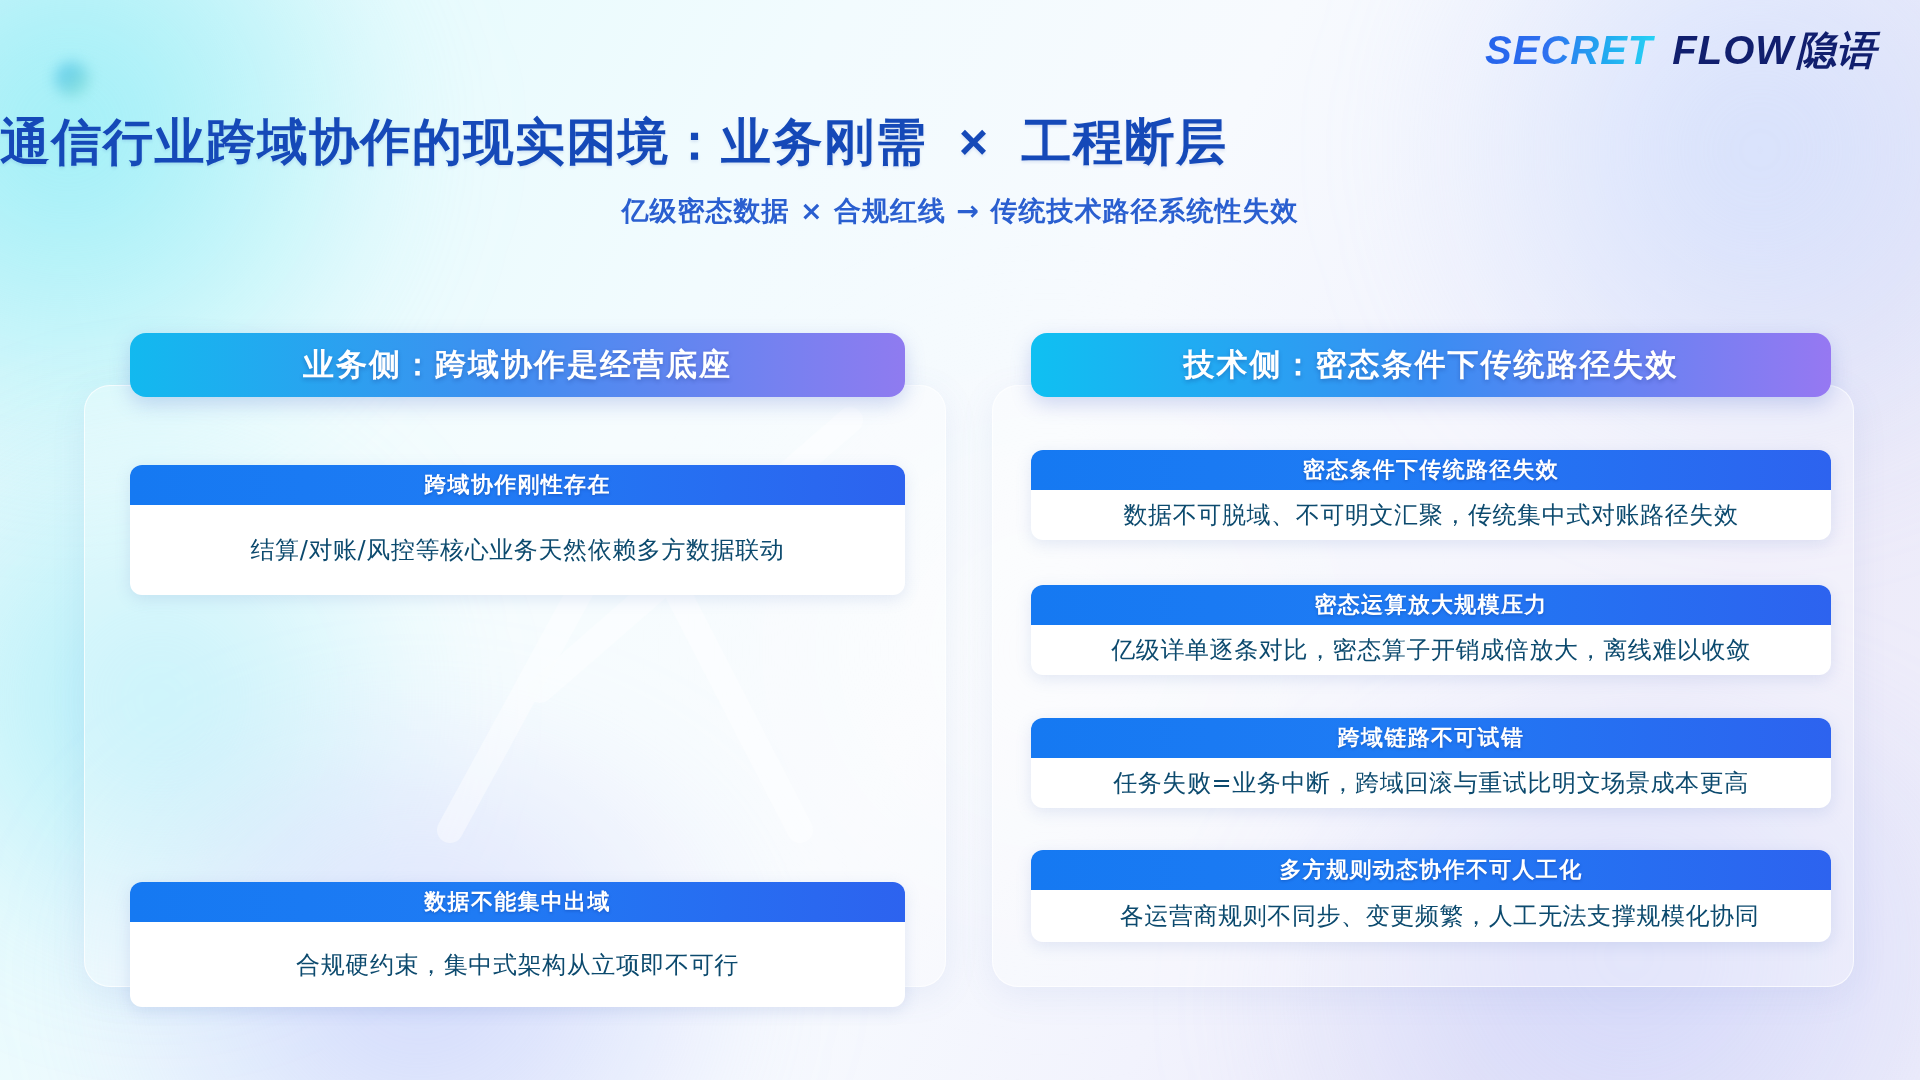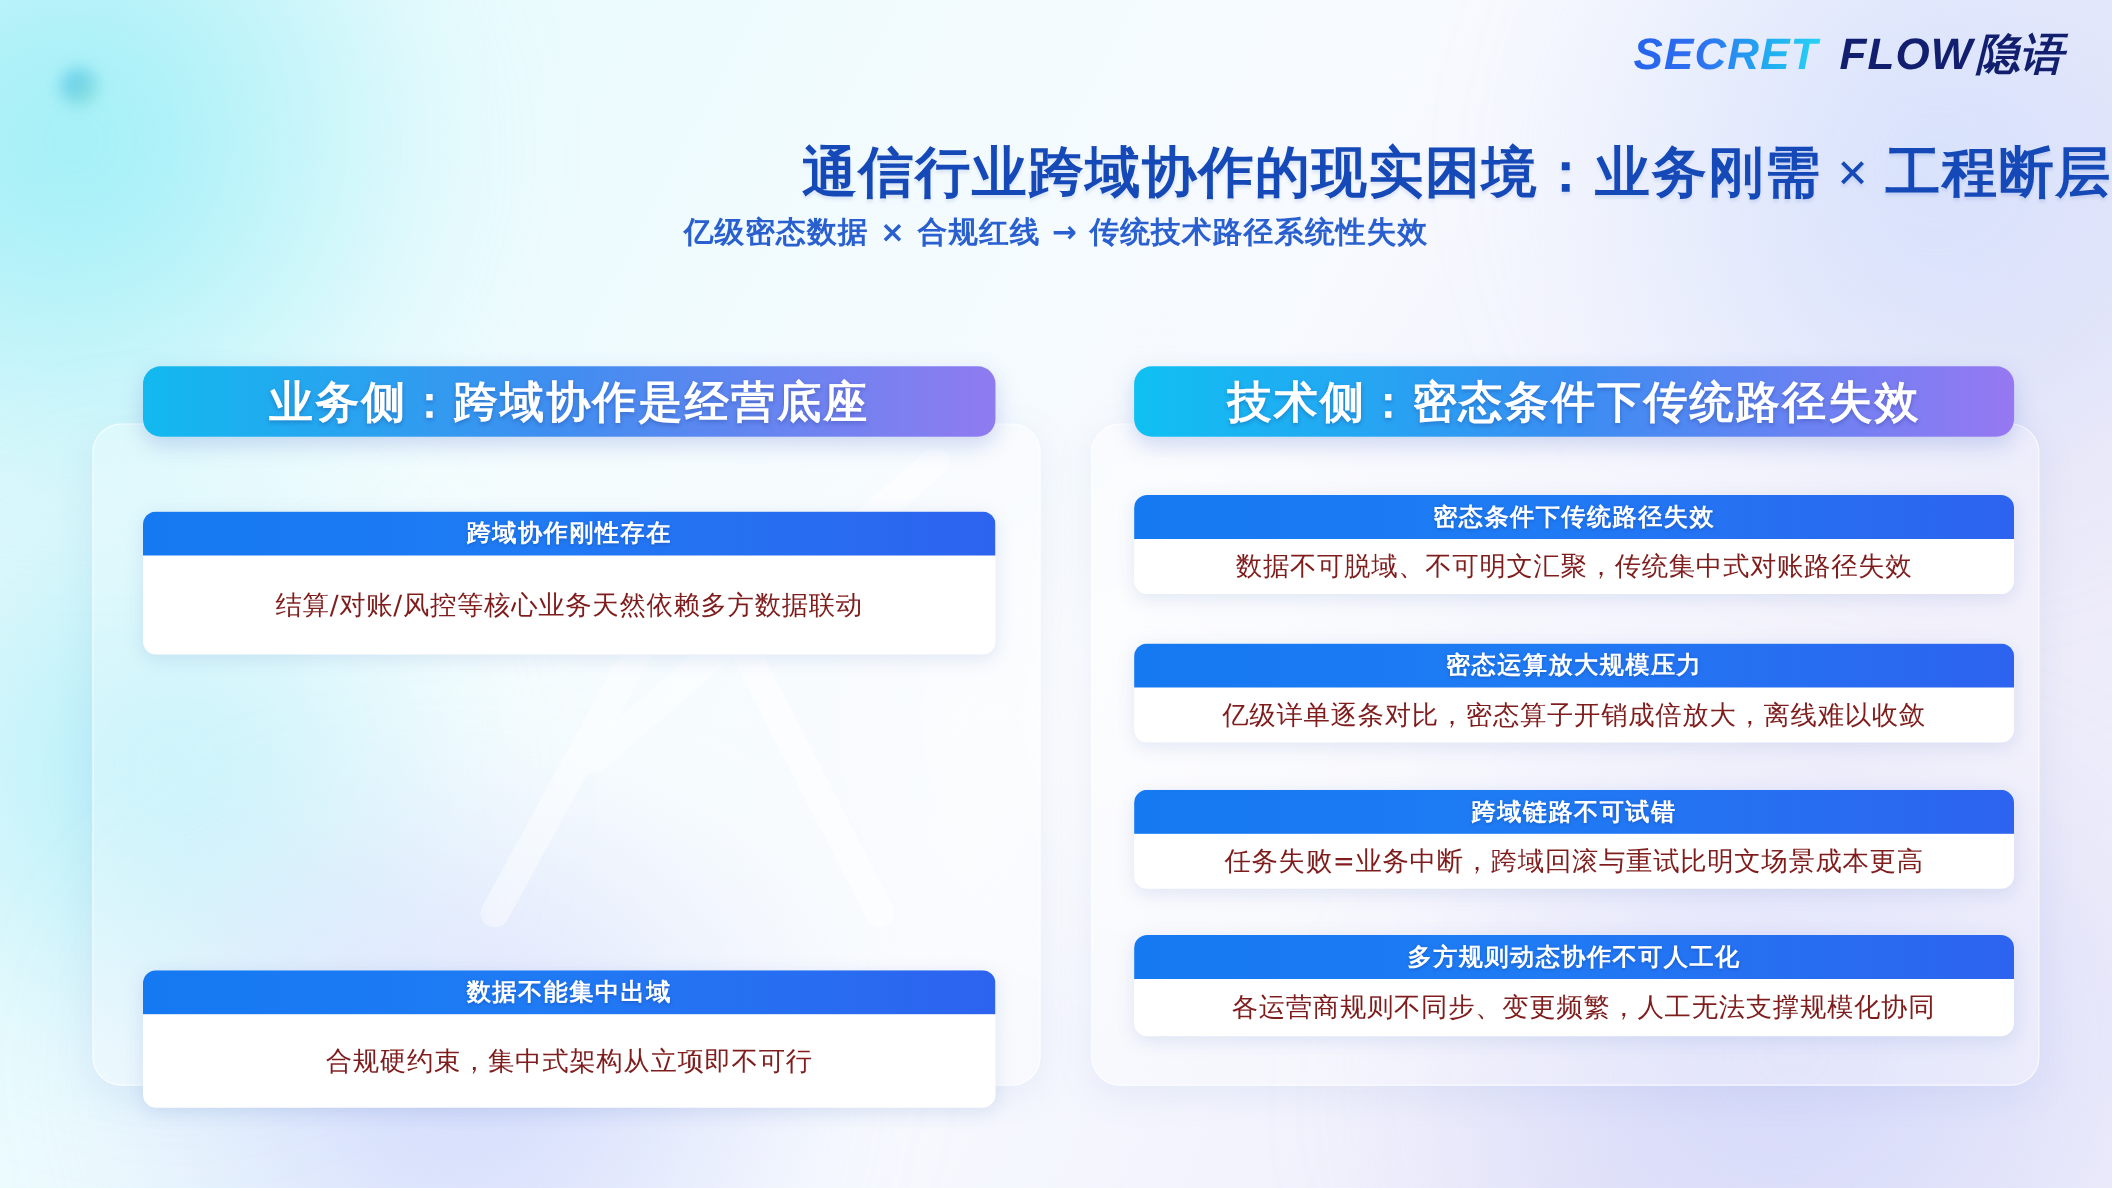--- a/index.html
+++ b/index.html
@@ -49,23 +49,23 @@
     -webkit-background-clip:text;background-clip:text;color:transparent;
     padding-right:2px;
   }
   #logo .gap{width:17px;}
   #logo .flow{color:#111f6e;}
   #logo .cn{color:#111f6e;font-family:"DejaVu Sans","Liberation Sans",sans-serif;
     font-size:40px;letter-spacing:0px;margin-left:2px;}
 
   
   #title{
-    position:absolute;left:0;right:0;top:124px;text-align:right;
+    position:absolute;left:0;right:0;top:109px;text-align:left;
     color:#1549b8;font-weight:700;font-size:50px;letter-spacing:1.5px;
-    font-family:Liberation Serif, serif;
+    font-family:Liberation Mono, monospace;
     text-shadow:0 2px 3px rgba(30,70,170,.12);
   }
   #subtitle{
     position:absolute;left:0;right:0;top:193px;text-align:center;
     color:#2a5fd0;font-weight:600;font-size:27px;letter-spacing:1px;
     font-family:"DejaVu Sans","Liberation Sans",sans-serif;
   }
 
   
   .panel{
@@ -73,21 +73,21 @@
     background:rgba(255,255,255,.30);
     border:1px solid rgba(255,255,255,.72);
     box-shadow:0 8px 34px rgba(100,130,200,.10);
   }
   #panel-left{left:84px;top:385px;width:860px;height:600px;}
   #panel-right{left:992px;top:385px;width:860px;height:600px;}
 
   .panel-header{
     position:absolute;height:64px;border-radius:16px;
     display:flex;align-items:center;justify-content:center;
-    color:#ffffff;font-weight:700;font-size:40px;letter-spacing:2px;
+    color:#ffffff;font-weight:700;font-size:31px;letter-spacing:2px;
     font-family:"DejaVu Sans","Liberation Sans",sans-serif;
     text-shadow:0 2px 4px rgba(20,40,120,.30);
     box-shadow:0 7px 20px rgba(90,120,210,.28);
   }
   #header-left{left:130px;top:333px;width:775px;
     background:linear-gradient(90deg,#12b9ef 0%,#3f8ef0 48%,#8f7bf0 100%);}
   #header-right{left:1031px;top:333px;width:800px;
     background:linear-gradient(90deg,#0fc0f2 0%,#3a8df2 50%,#9678f2 100%);}
 
   
@@ -98,21 +98,21 @@
   }
   .card-head{
     height:40px;display:flex;align-items:center;justify-content:center;
     color:#fff;font-weight:700;font-size:22px;letter-spacing:1.3px;
     font-family:"DejaVu Sans","Liberation Sans",sans-serif;
     text-shadow:0 1px 3px rgba(10,40,120,.35);
     background:linear-gradient(90deg,#1579f2 0%,#1f7bf4 45%,#2d63ef 100%);
   }
   .card-body{
     display:flex;align-items:center;justify-content:center;
-    color:#7f1d1d;font-size:24px;letter-spacing:.6px;
+    color:#0c4a6e;font-size:24px;letter-spacing:.6px;
     font-family:"DejaVu Sans","Liberation Sans",sans-serif;
     text-align:center;padding:0 14px;
   }
   
   #lcard-0{left:130px;top:465px;width:775px;height:130px;}
   #lcard-0 .card-body{height:90px;}
   #lcard-1{left:130px;top:655px;width:775px;height:130px;}
   #lcard-1 .card-body{height:90px;}
   #lcard-2{left:130px;top:838px;width:775px;height:125px;margin-top:44px;}
   #lcard-2 .card-body{height:85px;}

